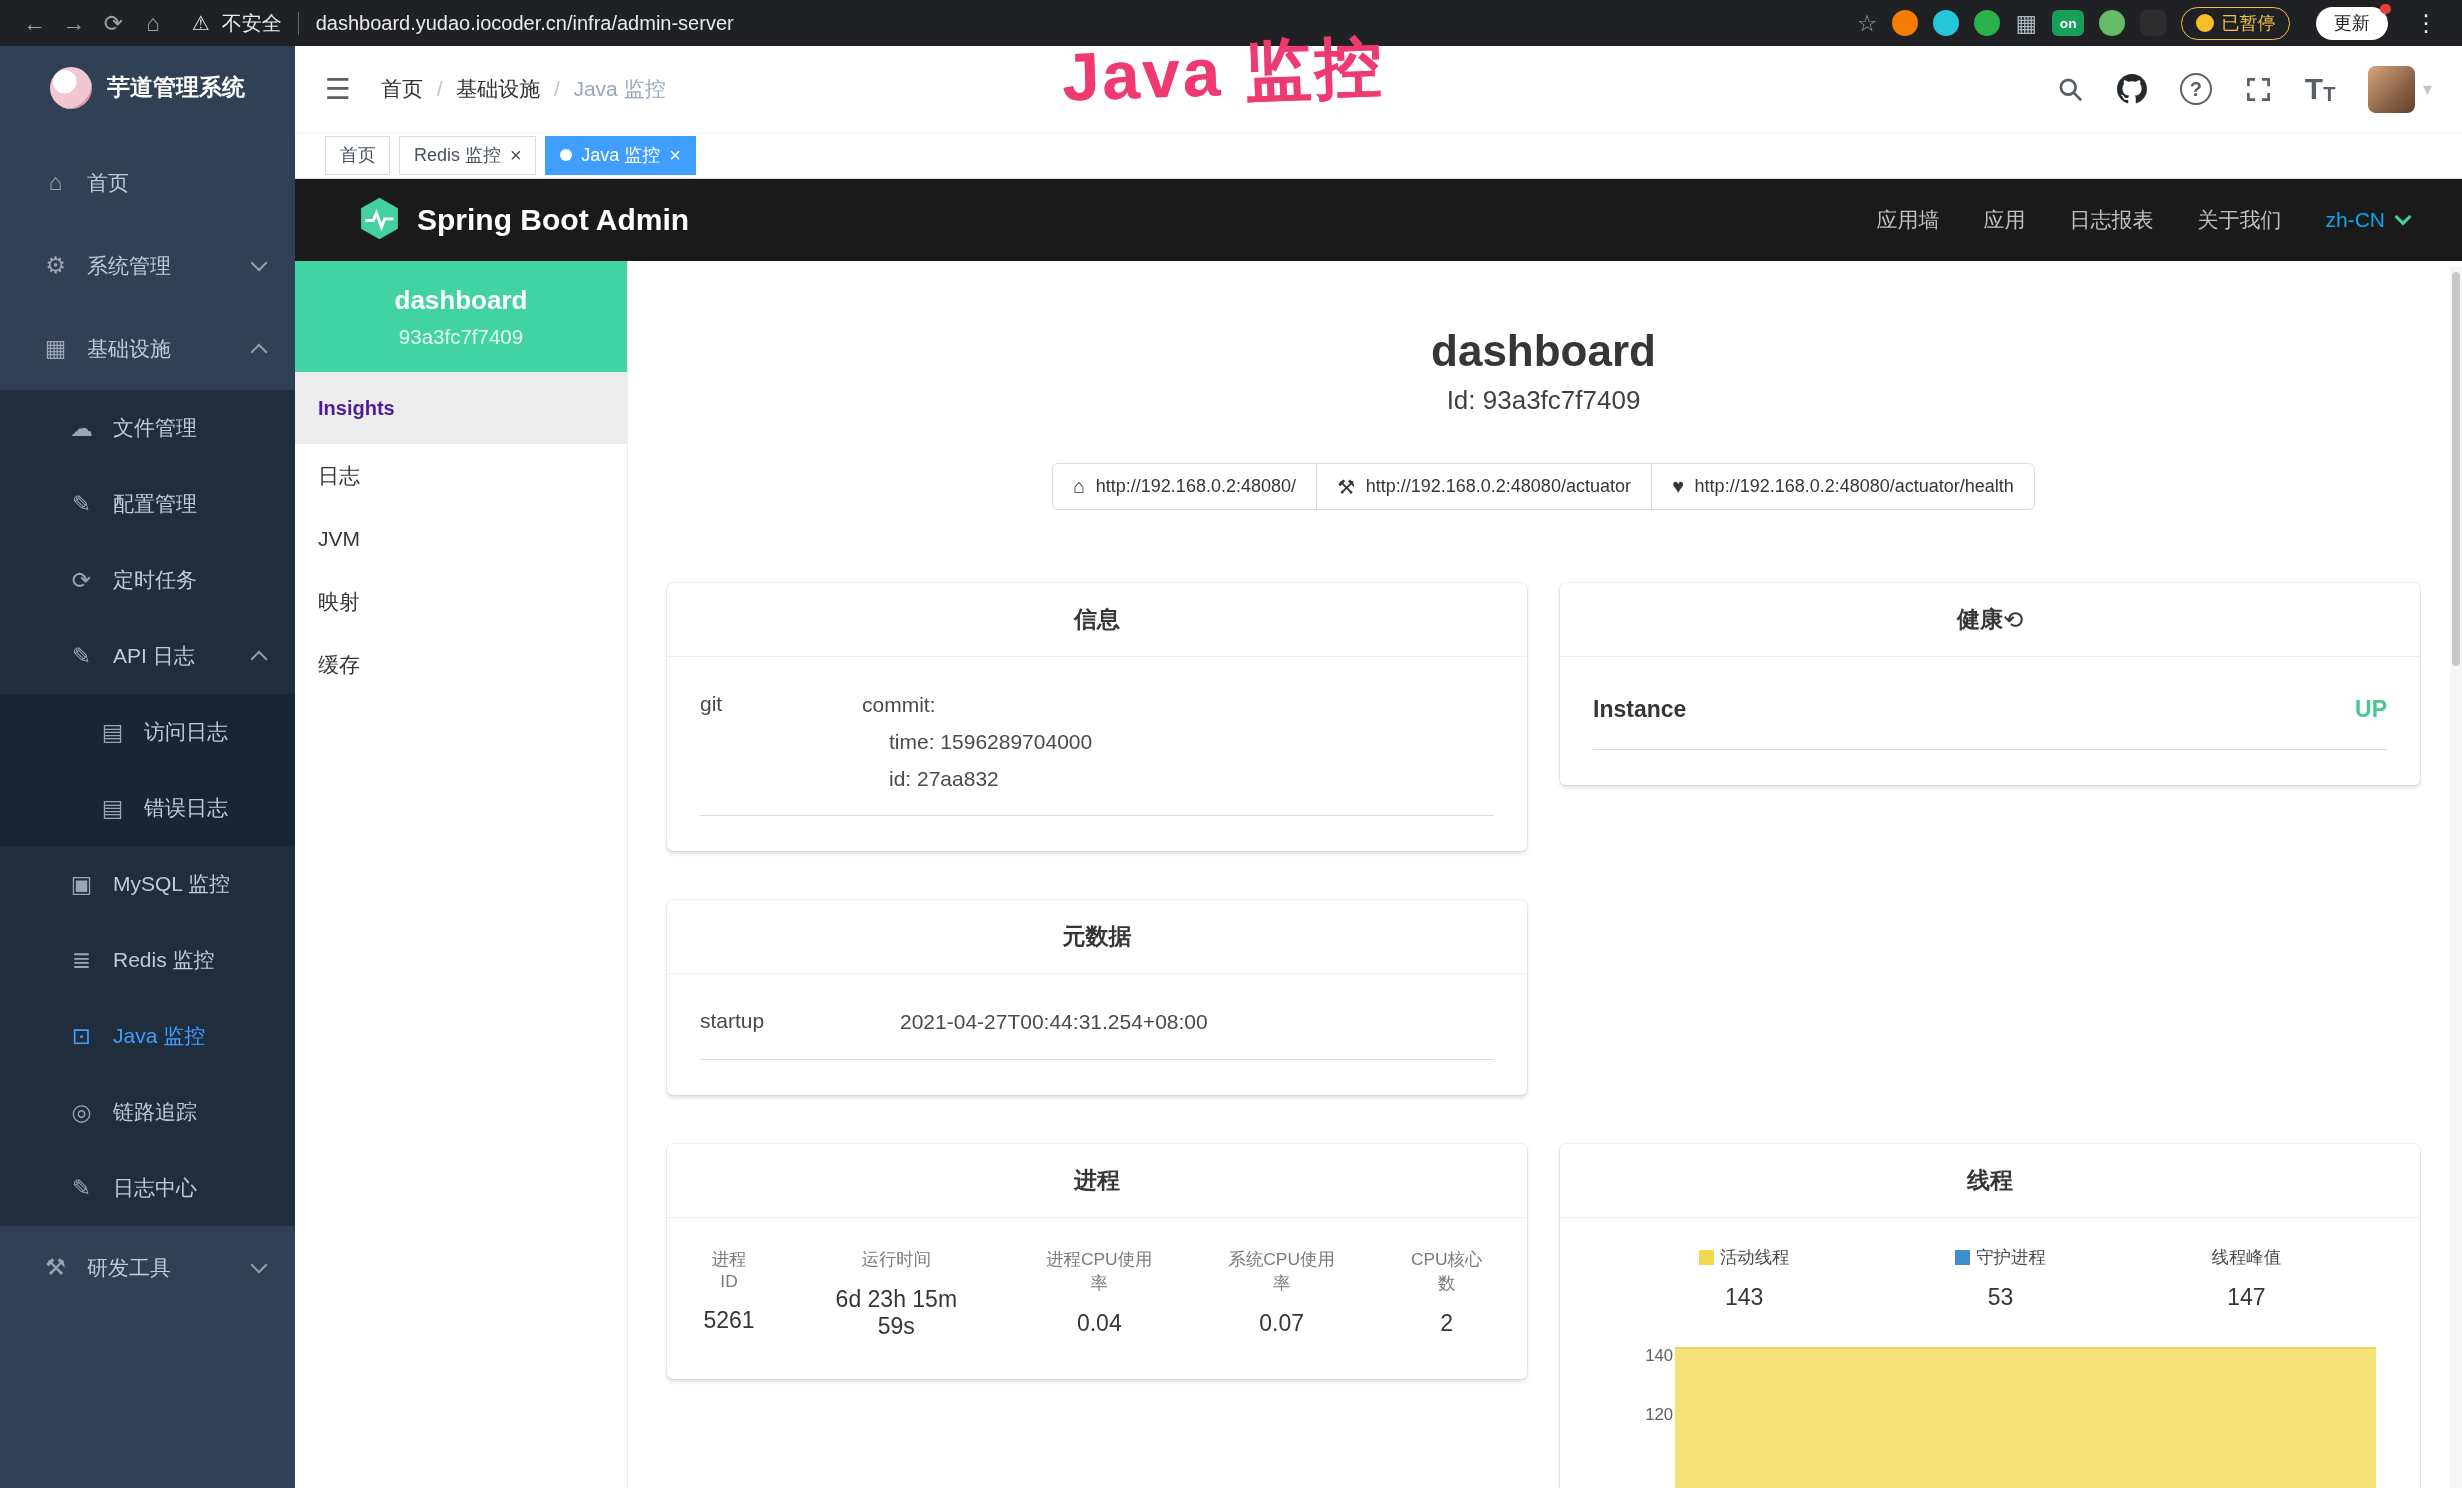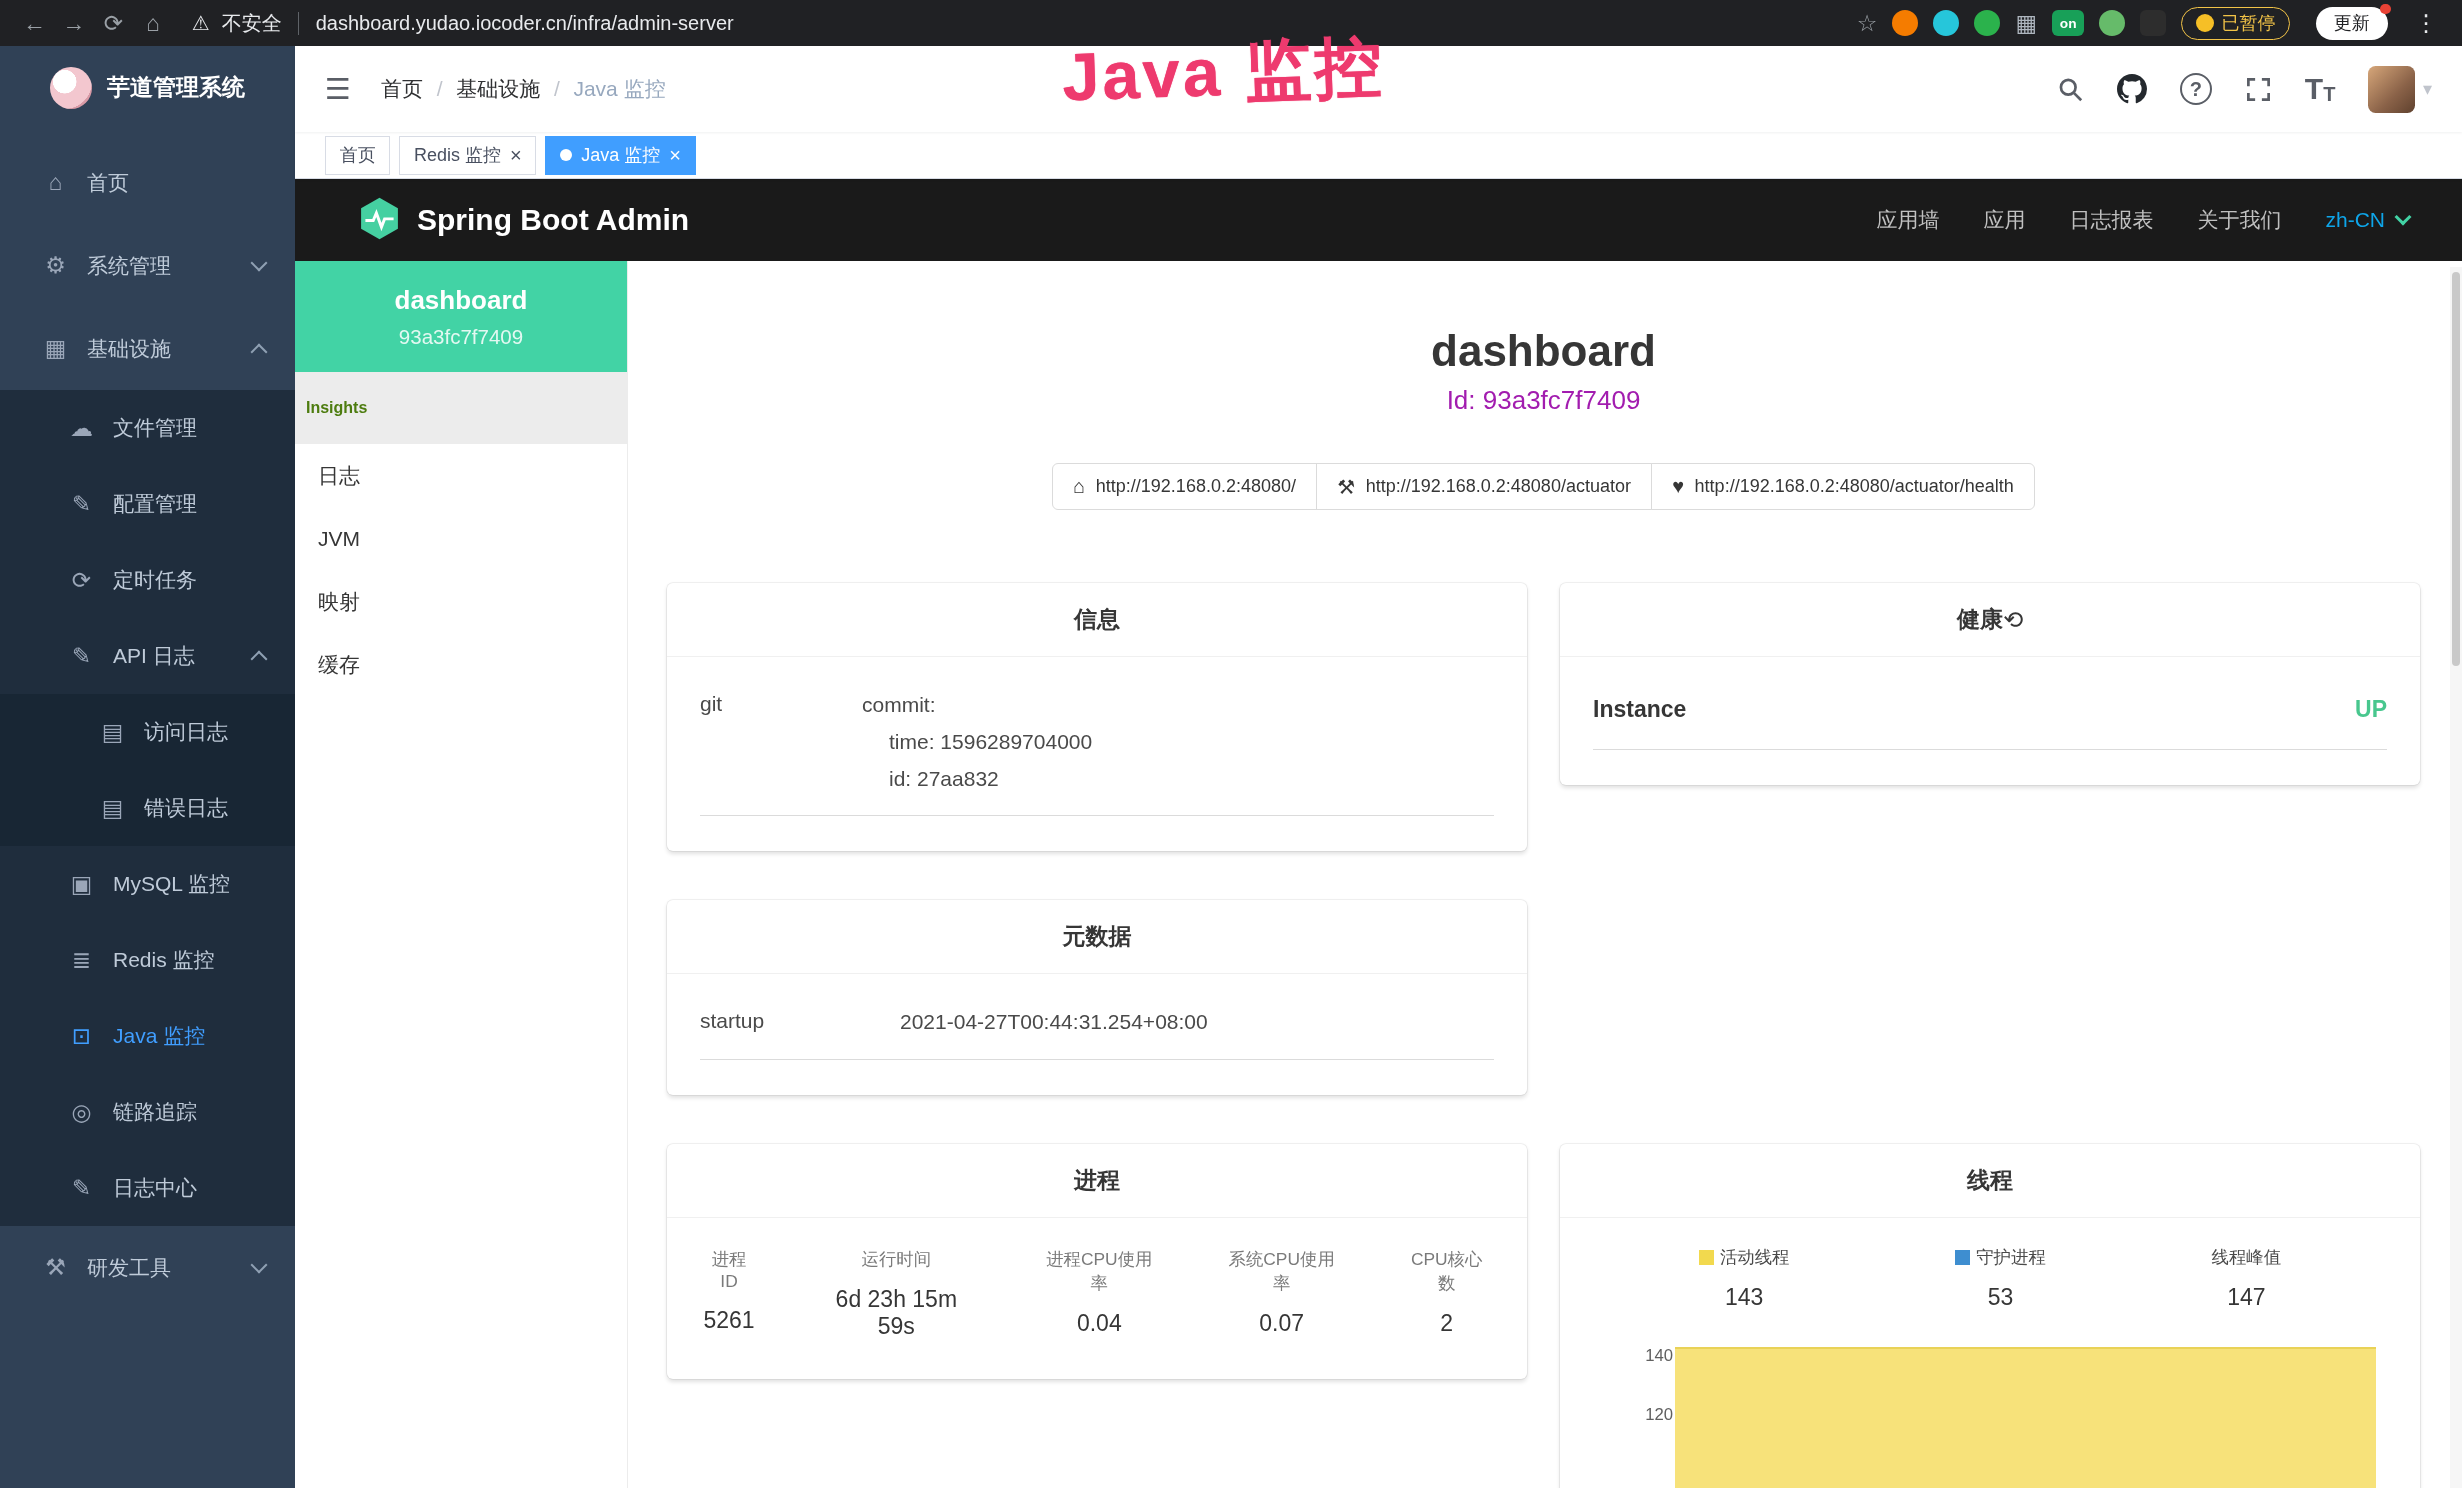--- a/index.html
+++ b/index.html
@@ -84,30 +84,30 @@
   .locale { display:flex; align-items:center; gap:12px; color:#0ea5e9; cursor:pointer; }
   .locale-chev { width:12px; height:12px; border-right:3px solid #42d3a5; border-bottom:3px solid #42d3a5; transform:rotate(45deg); margin-top:-6px; }
 
   .sba-body { flex:1; display:flex; min-height:0; }
 
   
   .sba-side { width:333px; flex-shrink:0; border-right:0.8px solid #ececec; font-size:21px; color:#363636; background:#fff; }
   .inst { height:111px; background:#42d3a5; color:#fff; display:flex; flex-direction:column; align-items:center; justify-content:center; gap:9px; }
   .inst-name { font-size:26px; font-weight:bold; }
   .inst-id { font-size:20.5px; opacity:.85; }
-  .grp-title { background:#ececec; height:72px; display:flex; align-items:center; padding-left:11px; font-size:16px; color:#4d7c0f; font-weight:bold; }
+  .grp-title { background:#ececec; height:72px; display:flex; align-items:center; padding-left:23px; font-size:20px; color:#4c1d95; font-weight:bold; }
   .grp { background:#f5f5f5; }
   .sitem { height:63px; display:flex; align-items:center; padding-left:47px; cursor:pointer; }
   .sitem.active { background:#42d3a5; color:#2f4f44; }
   .titem { height:63px; display:flex; align-items:center; padding-left:23px; cursor:pointer; }
 
   
   .sba-main { flex:1; min-width:0; padding:65px 42px 0 39px; position:relative; overflow:hidden; background:#fff; }
   .m-title { text-align:center; font-size:44px; font-weight:bold; color:#363636; }
-  .m-id { text-align:center; font-size:26px; color:#a21caf; margin-top:9px; }
+  .m-id { text-align:center; font-size:26px; color:#404040; margin-top:9px; }
   .links { display:flex; justify-content:center; margin-top:47px; }
   .link-chip { display:flex; align-items:center; gap:10.6px; height:47px; padding:0 20px; border:0.8px solid #dbdbdb; background:#fff; font-size:18px; color:#363636; margin-left:-0.8px; cursor:pointer; }
   .link-chip:first-child { border-radius:6px 0 0 6px; margin-left:0; }
   .link-chip:last-child { border-radius:0 6px 6px 0; }
   .chip-ic { font-size:20px; }
 
   .cards { display:grid; grid-template-columns:1fr 1fr; column-gap:33px; row-gap:49px; margin-top:73px; align-items:start; }
   .card { background:#fff; border-radius:6px; box-shadow:0 2.3px 4.6px rgba(10,10,10,.12), 0 0 0 0.8px rgba(10,10,10,.07); }
   .card-h { display:flex; align-items:center; justify-content:center; padding:21px 27px; font-size:23px; font-weight:bold; color:#363636; border-bottom:1.5px solid #f0f0f0; }
   .restore-ic { font-size:24px; color:#363636; font-weight:normal; cursor:pointer; }

